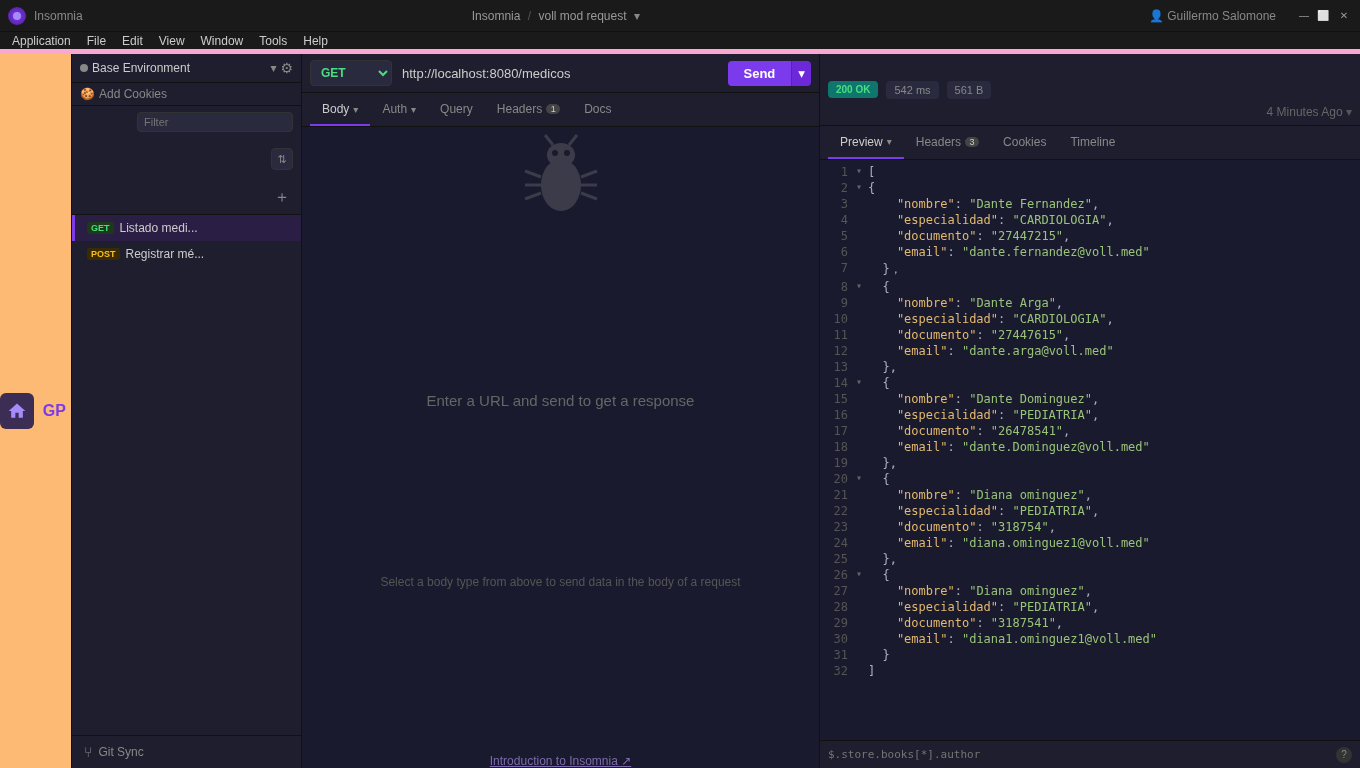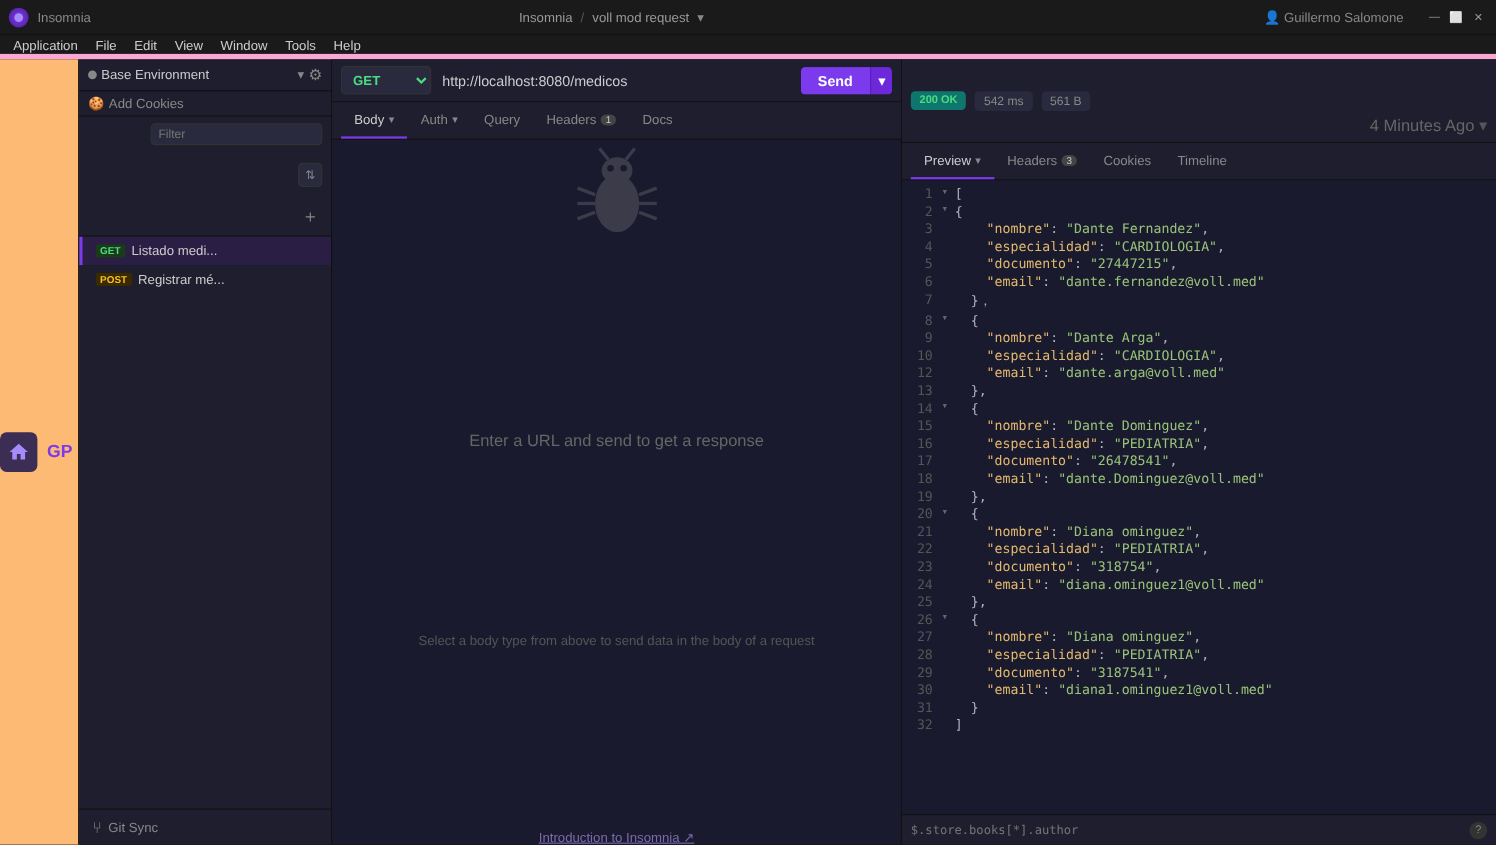--- a/index.html
+++ b/index.html
@@ -369,21 +369,21 @@
     .stat-pill {
       background: #2a2a3e;
       color: #888;
       font-size: 11px;
       padding: 3px 8px;
       border-radius: 4px;
     }
     .timestamp {
       margin-left: auto;
       color: #666;
-      font-size: 15px;
+      font-size: 12px;
       margin-top: 45px;
     }
 
     
     #response-tabs {
       display: flex;
       align-items: center;
       padding: 0 8px;
       border-bottom: 1px solid #111;
       background: #1e1e2e;
@@ -662,20 +662,25 @@
         <span class="line-num">9</span>
         <span class="collapse-arrow"></span>
         <span class="json-content"><span class="json-key">&nbsp;&nbsp;&nbsp;&nbsp;"nombre"</span><span class="json-punct">: </span><span class="json-str">"Dante Arga"</span><span class="json-punct">,</span></span>
       </div>
       <div class="json-line">
         <span class="line-num">10</span>
         <span class="collapse-arrow"></span>
         <span class="json-content"><span class="json-key">&nbsp;&nbsp;&nbsp;&nbsp;"especialidad"</span><span class="json-punct">: </span><span class="json-str">"CARDIOLOGIA"</span><span class="json-punct">,</span></span>
       </div>
       <div class="json-line">
+        <span class="line-num">11</span>
+        <span class="collapse-arrow"></span>
+        <span class="json-content"><span class="json-key">&nbsp;&nbsp;&nbsp;&nbsp;"documento"</span><span class="json-punct">: </span><span class="json-str">"27447615"</span><span class="json-punct">,</span></span>
+      </div>
+      <div class="json-line">
         <span class="line-num">12</span>
         <span class="collapse-arrow"></span>
         <span class="json-content"><span class="json-key">&nbsp;&nbsp;&nbsp;&nbsp;"email"</span><span class="json-punct">: </span><span class="json-str">"dante.arga@voll.med"</span></span>
       </div>
       <div class="json-line">
         <span class="line-num">13</span>
         <span class="collapse-arrow"></span>
         <span class="json-content json-bracket">&nbsp;&nbsp;},</span>
       </div>
       <div class="json-line">

